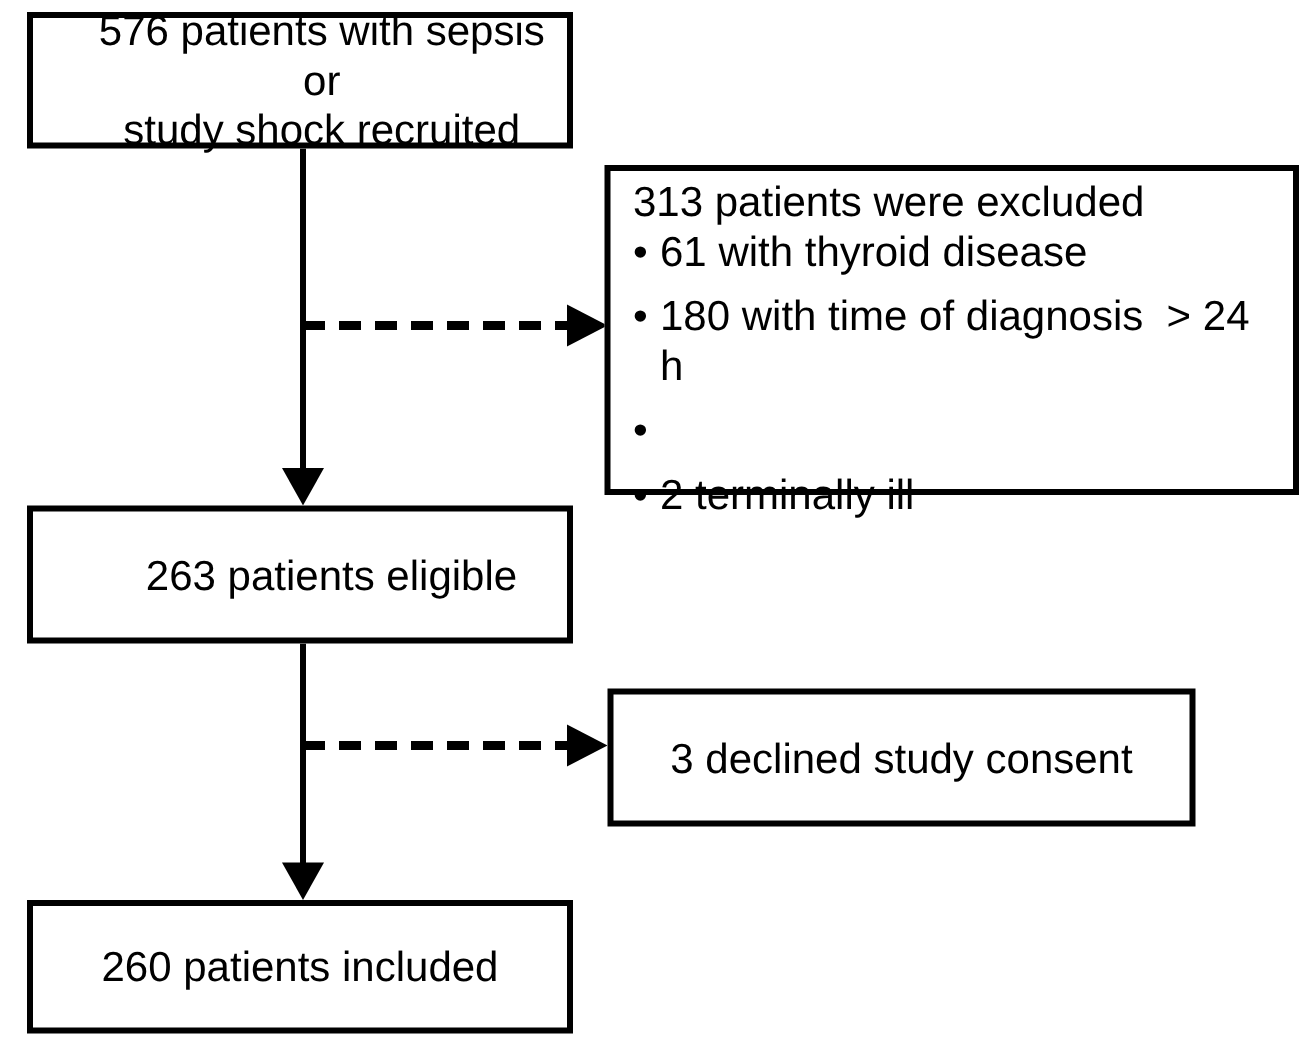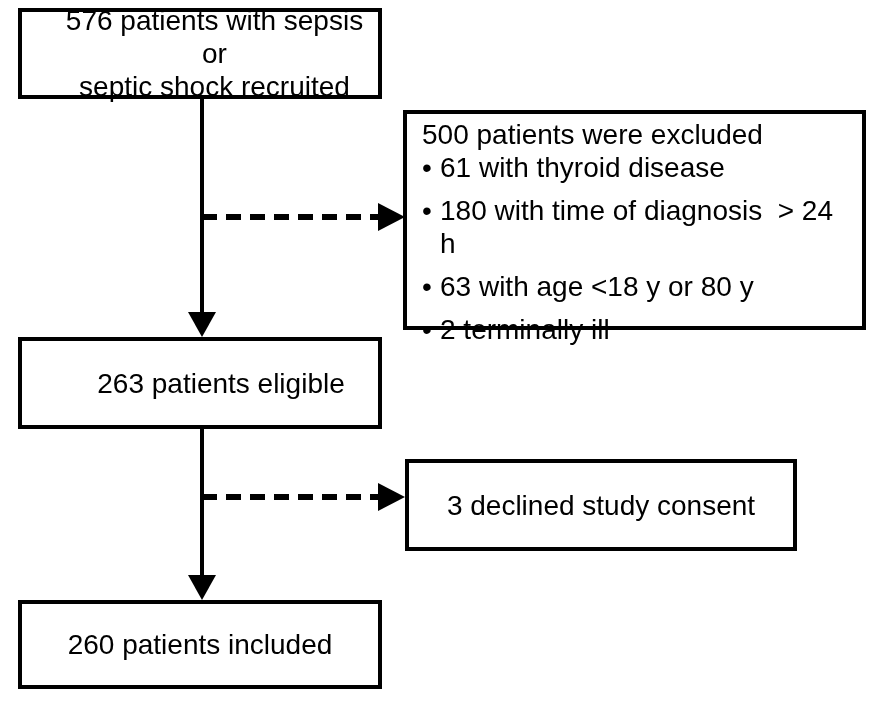--- a/index.html
+++ b/index.html
@@ -106,37 +106,36 @@
   <div class="dash-line" id="dash-1"></div>
   <div class="arrow-right" id="arrowhead-right-1"></div>
 
   <div class="vline" id="vline-2"></div>
   <div class="arrow-down" id="arrowhead-down-2"></div>
   <div class="dash-line" id="dash-2"></div>
   <div class="arrow-right" id="arrowhead-right-2"></div>
 
   <div class="box flex-center" id="box-recruited">
     <div>576 patients with sepsis or</div>
-    <div>septic shock recruited</div>
+    <div>study shock recruited</div>
   </div>
 
   <div class="box" id="box-excluded">
-    <div class="excl-title">500 patients were excluded</div>
+    <div class="excl-title">313 patients were excluded</div>
     <ul class="excl-list">
       <li class="excl-item">
         <span class="bullet">•</span>
         <span class="item-text">61 with thyroid disease</span>
       </li>
       <li class="excl-item">
         <span class="bullet">•</span>
         <span class="item-text">180 with time of diagnosis  &gt; 24 h</span>
       </li>
       <li class="excl-item">
         <span class="bullet">•</span>
-        <span class="item-text">63 with age &lt;18 y or 80 y</span>
       </li>
       <li class="excl-item">
         <span class="bullet">•</span>
         <span class="item-text">2 terminally ill</span>
       </li>
     </ul>
   </div>
 
   <div class="box flex-center" id="box-eligible">
     <div>263 patients eligible</div>

